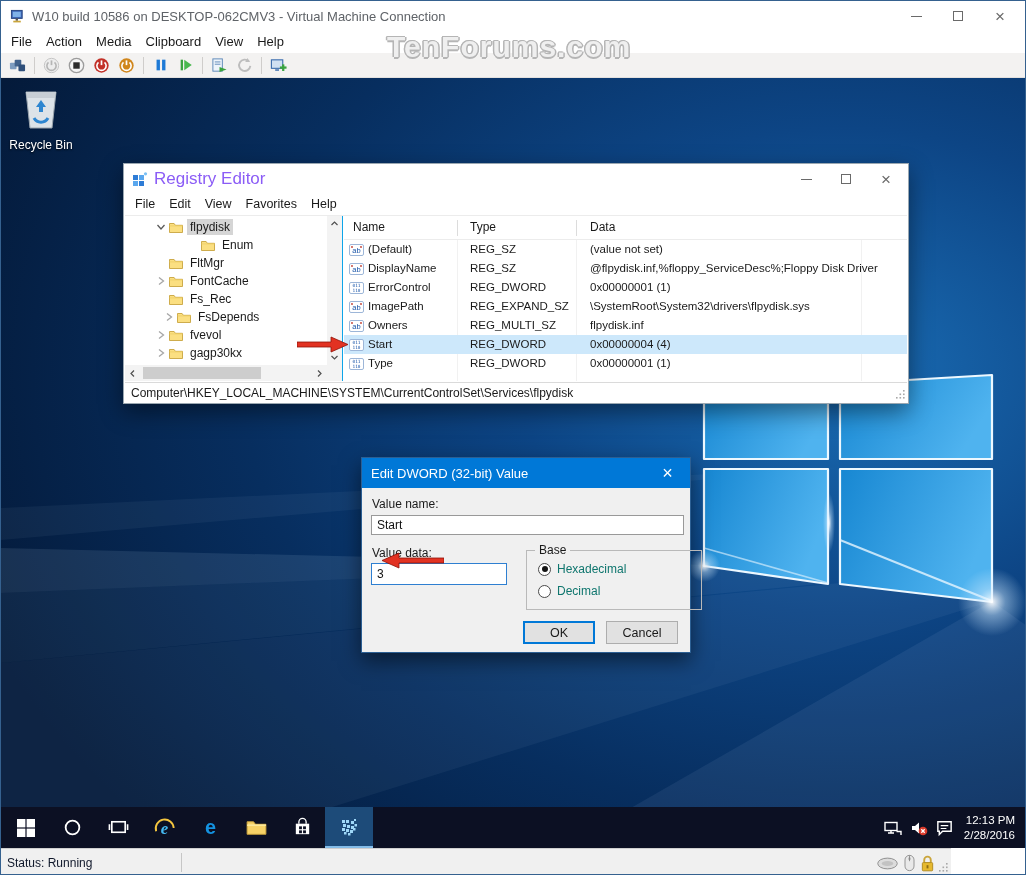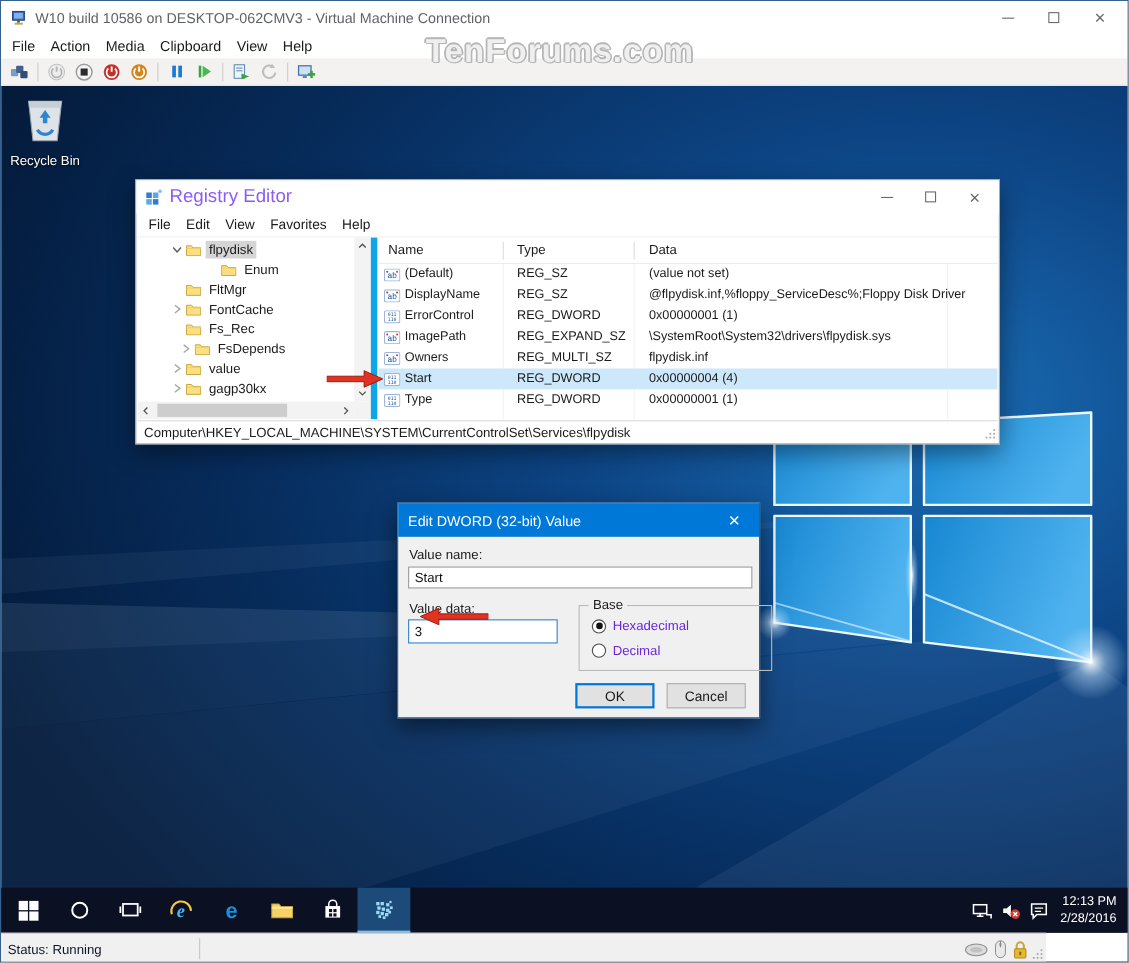--- a/index.html
+++ b/index.html
@@ -33,21 +33,21 @@
 
 
 .regwin{position:absolute;left:122px;top:162px;width:786px;height:241px;background:#fff;border:1px solid #9aa7b1;box-shadow:0 8px 22px rgba(0,0,0,.45);z-index:4}
 .rtitlebar{position:relative;height:30px;display:flex;align-items:center;padding-left:8px;background:#fff}
 .rtitle{margin-left:6px;font-size:17px;color:#8b5cf6}
 .rbtns{position:absolute;right:2px;top:0;height:30px;display:flex;align-items:center}
 .rbtns .wbtn{width:40px;height:24px}
 .rmenubar{height:21px;display:flex;align-items:center;padding-left:4px}
 .rmenubar .mi{font-size:12.5px;line-height:21px;padding:0 7px}
 .rbody{position:absolute;left:1px;right:1px;top:51px;bottom:22px;background:#fff;border-top:1px solid #ececec}
-.tree{position:absolute;left:0;top:0;bottom:0;width:218px;border-right:6px solid #0ea5e9;overflow:hidden;background:#fff}
+.tree{position:absolute;left:0;top:0;bottom:0;width:218px;border-right:1px solid #0ea5e9;overflow:hidden;background:#fff}
 .treerows{position:absolute;left:0;top:2px;right:16px;bottom:17px;overflow:hidden}
 .trow{height:18px;display:flex;align-items:center;font-size:12px;color:#1a1a1a;white-space:nowrap}
 .chev{width:11px;height:11px;margin-right:3px;display:inline-flex;align-items:center;justify-content:center;flex:0 0 11px}
 .trow .ic{margin-right:4px}
 .tlabel{padding:1px 3px}
 .tsel{background:#d5d5d5}
 .vscroll{position:absolute;right:0;top:0;bottom:16px;width:15px;background:#f3f3f3;display:flex;flex-direction:column;justify-content:space-between;align-items:center;padding:3px 0}
 .hscroll{position:absolute;left:0;bottom:0;right:15px;height:16px;background:#f3f3f3;display:flex;align-items:center;justify-content:space-between;padding:0 3px}
 .hthumb{position:absolute;left:18px;top:2px;width:118px;height:12px;background:#cdcdcd}
 .scorner{position:absolute;right:0;bottom:0;width:15px;height:16px;background:#f3f3f3}
@@ -71,21 +71,21 @@
 .dlg{position:absolute;left:360px;top:456px;width:330px;height:196px;background:#f0f0f0;border:1px solid #2c5f93;box-shadow:0 8px 20px rgba(0,0,0,.5);z-index:5}
 .dtitlebar{position:relative;height:30px;background:#0078d7;display:flex;align-items:center;padding-left:9px}
 .dtitle{color:#fff;font-size:13px}
 .dclose{position:absolute;right:0;top:0;width:45px;height:30px;display:flex;align-items:center;justify-content:center;color:#fff;font-size:18px;line-height:1}
 .dlabel{position:absolute;font-size:12px;color:#1a1a1a}
 .fld{position:absolute;background:#fff;border:1px solid #999;font-size:12px;color:#111;padding:2px 5px;font-family:"Liberation Sans",sans-serif;outline:none}
 #fld-name{left:9px;top:57px;width:313px;height:20px}
 #fld-data{left:9px;top:105px;width:136px;height:22px;border:1px solid #2e7fd1}
 .groupbox{position:absolute;left:164px;top:92px;width:176px;height:60px;border:1px solid #b9b9b9}
 .gb-label{position:absolute;left:8px;top:-8px;background:#f0f0f0;padding:0 4px;font-size:12px;color:#1a1a1a}
-.radio-row{position:absolute;left:11px;display:flex;align-items:center;font-size:12px;color:#6d28d9}
+.radio-row{position:absolute;left:11px;display:flex;align-items:center;font-size:12px;color:#0f766e}
 .radio{width:13px;height:13px;border:1px solid #4a4a4a;border-radius:50%;background:#fff;margin-right:6px;display:inline-flex;align-items:center;justify-content:center}
 .radio.checked::after{content:"";width:6px;height:6px;border-radius:50%;background:#141414}
 .dbtn{position:absolute;top:163px;width:72px;height:23px;background:#e1e1e1;border:1px solid #adadad;display:flex;align-items:center;justify-content:center;font-size:12.5px;color:#1a1a1a}
 #btn-ok{left:161px;border:2px solid #0078d7}
 #btn-cancel{left:244px}
 
 
 .arrow{position:absolute;z-index:7;pointer-events:none}
 #arrow-start{left:296px;top:335px}
 #arrow-data{left:381px;top:551px}
@@ -400,21 +400,21 @@
                 <svg width="10" height="10" viewBox="0 0 10 10">
                   <path d="M3 1.5 L7.5 5 L3 8.5" fill="none" stroke="#a6a6a6" stroke-width="1.3"></path>
                 </svg>
               </span>
               <span class="ic">
                 <svg width="14" height="11" viewBox="0 0 14 11">
                   <path d="M0.5 1.5 h4.6 l1.3 1.8 h7.1 v7.2 H0.5z" fill="#fbdf81" stroke="#c8a43e" stroke-width="0.9"></path>
                   <path d="M0.5 3.9 h13" stroke="#eed068" stroke-width="0.9"></path>
                 </svg>
               </span>
-              <span class="tlabel">value</span>
+              <span class="tlabel">fvevol</span>
             </div>
             <div class="trow" style="padding-left: 30px; text-align: center;">
               <span class="chev">
                 <svg width="10" height="10" viewBox="0 0 10 10">
                   <path d="M3 1.5 L7.5 5 L3 8.5" fill="none" stroke="#a6a6a6" stroke-width="1.3"></path>
                 </svg>
               </span>
               <span class="ic">
                 <svg width="14" height="11" viewBox="0 0 14 11">
                   <path d="M0.5 1.5 h4.6 l1.3 1.8 h7.1 v7.2 H0.5z" fill="#fbdf81" stroke="#c8a43e" stroke-width="0.9"></path>

